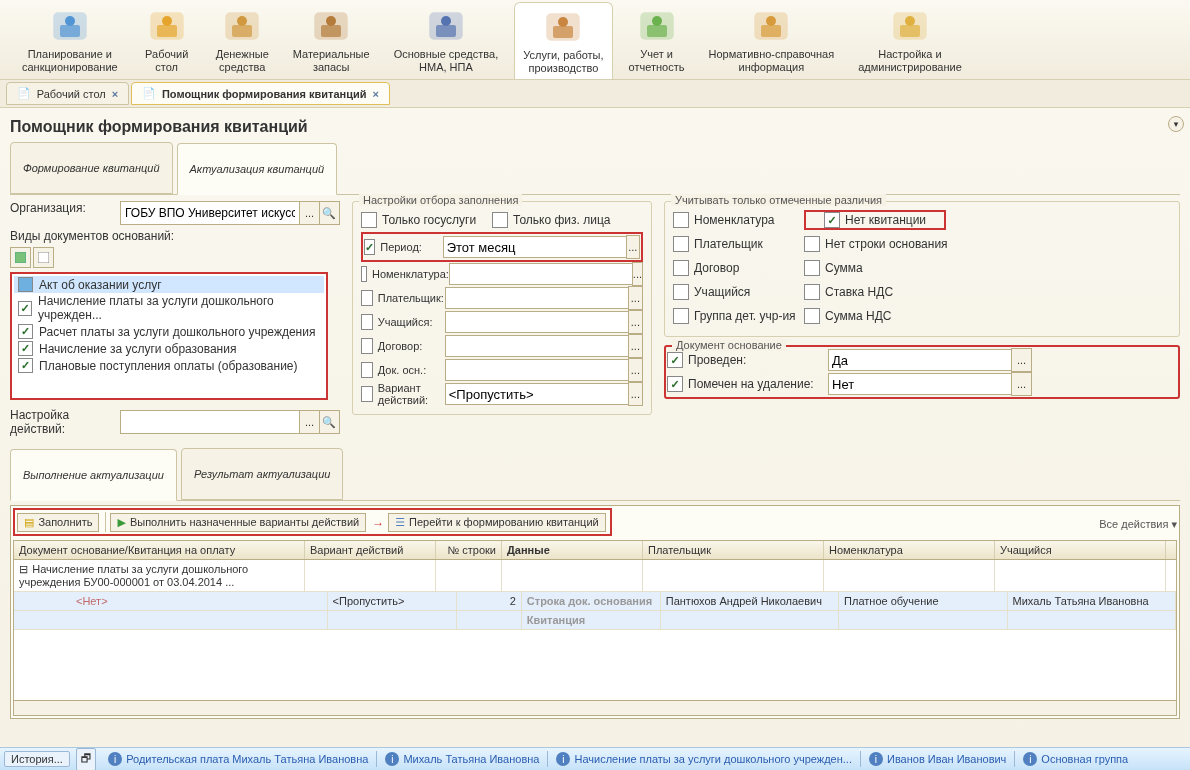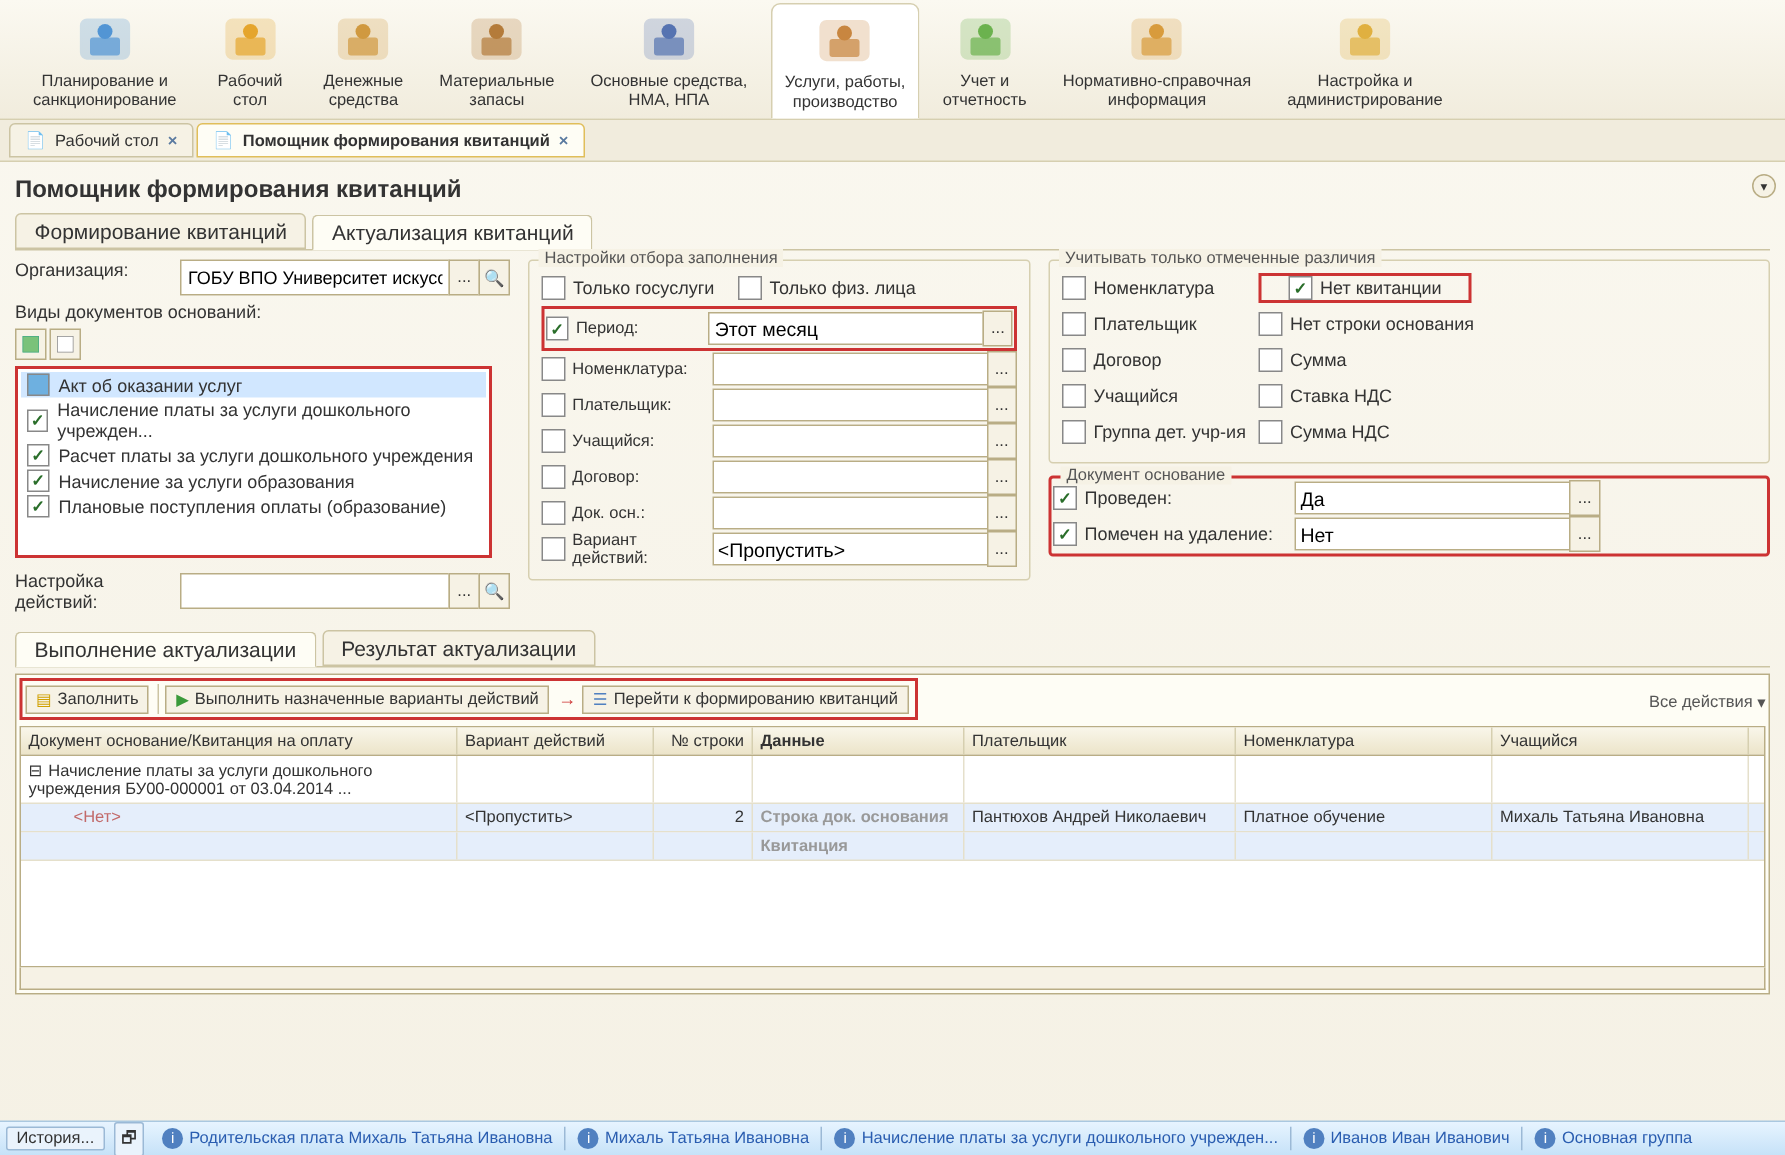--- a/index.html
+++ b/index.html
@@ -8,21 +8,21 @@
 .ribbon-item{display:flex;flex-direction:column;align-items:center;text-align:center;padding:4px 8px;margin:0 4px;cursor:pointer;font-size:11px;line-height:1.2;}
 .ribbon-icon{width:50px;height:42px;display:flex;align-items:center;justify-content:center;}
 .ribbon-item.active{background:#fff;border:1px solid #d6cfb0;border-bottom:none;border-radius:6px 6px 0 0;}
 .tabbar{display:flex;align-items:center;background:#f1ecdd;border-bottom:1px solid #d6cfb0;padding:2px 6px;}
 .tab{display:flex;align-items:center;padding:4px 10px;border:1px solid #ccc4a3;background:#f6f2e5;margin-right:2px;border-radius:4px 4px 0 0;cursor:pointer;font-size:11px;}
 .tab.active{background:#fefdf5;border-color:#e0be5a;font-weight:bold;}
 .tab-close{margin-left:6px;color:#5a7aa0;cursor:pointer;font-weight:bold;}
 .page{flex:1;padding:6px 10px;overflow:auto;}
 .page-title{font-size:16px;font-weight:bold;color:#333;margin:4px 0 6px;}
 .subtabs{display:flex;border-bottom:1px solid #ccc4a3;margin-bottom:6px;}
-.subtab{padding:3px 12px;border:1px solid #ccc4a3;border-radius:4px 4px 0 0;margin-right:4px;background:#f6f2e5;cursor:pointer;font-size:14px;}
+.subtab{padding:19px 12px;border:1px solid #ccc4a3;border-radius:4px 4px 0 0;margin-right:4px;background:#f6f2e5;cursor:pointer;font-size:11px;font-style:italic;}
 .subtab.active{background:#fefdf5;border-bottom:1px solid #fefdf5;position:relative;top:1px;}
 .row{display:flex;margin-bottom:4px;}
 .label{width:120px;}
 .input-wrap{display:flex;align-items:center;}
 .input{border:1px solid #b9ad85;background:#fff;padding:2px 4px;height:18px;font-size:12px;}
 .btn-small{width:19px;height:22px;border:1px solid #b9ad85;background:#f6f2e5;display:flex;align-items:center;justify-content:center;cursor:pointer;font-size:11px;margin-left:-1px;}
 .btn-icon{width:19px;height:19px;border:1px solid #b9ad85;background:#f6f2e5;display:flex;align-items:center;justify-content:center;cursor:pointer;margin-right:2px;}
 .mini-toolbar{display:flex;margin:4px 0;}
 .list-box{border:2px solid #c33;background:#fff;padding:2px;width:310px;height:120px;}
 .list-item{display:flex;align-items:center;padding:1px 4px;}
@@ -33,33 +33,33 @@
 .fs{border:1px solid #d6cfb0;border-radius:3px;padding:6px 8px 8px;margin-bottom:8px;position:relative;}
 .fs-title{position:absolute;top:-8px;left:6px;background:#f6f2e5;padding:0 4px;color:#555;font-size:11px;}
 .f-row{display:flex;align-items:center;height:24px;}
 .f-chk{width:14px;height:14px;border:1px solid #888;margin-right:5px;display:inline-flex;align-items:center;justify-content:center;background:#fff;cursor:pointer;}
 .f-chk.checked::after{content:"✓";font-size:11px;color:#2a6e2a;font-weight:bold;}
 .f-lbl{width:96px;font-size:11px;}
 .f-input{flex:1;border:1px solid #b9ad85;background:#fff;height:18px;padding:1px 3px;font-size:13px;}
 .hl-red{border:2px solid #c33 !important;padding:1px;}
 .threecol{display:flex;gap:12px;align-items:flex-start;}
 .col-left{width:330px;}
-.col-mid{width:335px;}
+.col-mid{width:300px;}
 .col-right{flex:1;}
 .subtabs2{display:flex;margin:8px 0 4px;border-bottom:1px solid #ccc4a3;}
 .top-actions{display:flex;align-items:center;border:2px solid #c33;padding:2px;margin-bottom:4px;}
 .action-btn{display:flex;align-items:center;padding:2px 6px;border:1px solid #b9ad85;background:#f6f2e5;margin-right:2px;cursor:pointer;font-size:11px;}
 .action-sep{width:1px;background:#ccc4a3;height:20px;margin:0 4px;}
 .all-actions{margin-left:auto;color:#555;cursor:pointer;font-size:11px;display:flex;align-items:center;}
 .grid{border:1px solid #b9ad85;background:#fff;}
 .grid-head{display:flex;background:linear-gradient(to bottom,#f9f6ea,#ece4c9);border-bottom:1px solid #b9ad85;}
 .grid-head > div{padding:3px 5px;border-right:1px solid #d6cfb0;font-size:11px;}
 .grid-body{height:140px;overflow:auto;background:#fff;font-size:11px;}
 .grid-row{display:flex;border-bottom:1px solid #e5e0cb;}
-.grid-row.sel{background:#e5eefb;}
+.grid-row.sel{background:#e5eefb;padding-left:27px;}
 .grid-row > div{padding:3px 5px;border-right:1px solid #e5e0cb;overflow:hidden;white-space:nowrap;}
 .c1{width:280px;}.c2{width:120px;}.c3{width:55px;text-align:right;}.c4{width:130px;font-weight:bold;}.c5{width:170px;}.c6{width:160px;}.c7{width:160px;}
 .scroll-strip{height:14px;border:1px solid #b9ad85;border-top:none;background:#f6f2e5;}
 .statusbar{display:flex;align-items:center;height:22px;background:linear-gradient(to bottom,#e7f4ff,#c6e2f8);padding:0 4px;border-top:1px solid #aac8e0;}
 .sb-btn{border:1px solid #9bb9d6;padding:1px 6px;background:#eaf3fc;margin-right:6px;cursor:pointer;font-size:11px;border-radius:2px;}
 .sb-link{color:#2a5db0;margin:0 6px;cursor:pointer;display:flex;align-items:center;font-size:11px;}
 .sb-info{width:14px;height:14px;border-radius:50%;background:#5080c0;color:#fff;display:inline-flex;align-items:center;justify-content:center;font-size:10px;margin-right:4px;}
 .sb-sep{width:1px;background:#9bb9d6;height:16px;margin:0 2px;}
 .arrow{position:absolute;right:6px;top:116px;width:14px;height:14px;border:1px solid #b9ad85;border-radius:50%;background:#f6f2e5;display:flex;align-items:center;justify-content:center;cursor:pointer;font-size:9px;}
 .red-box{border:2px solid #c33;display:inline-flex;align-items:center;padding:0 18px;}

